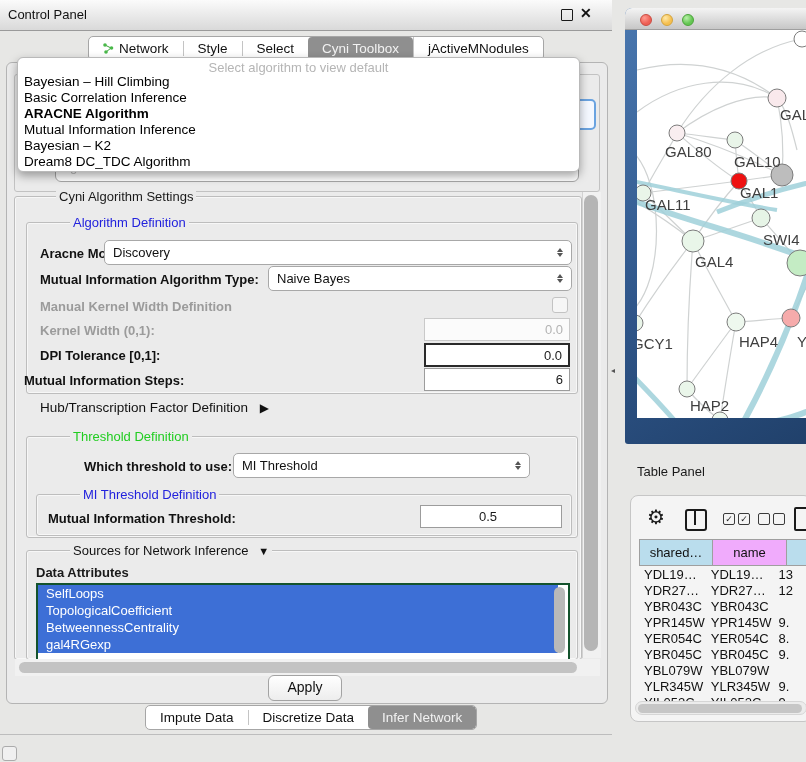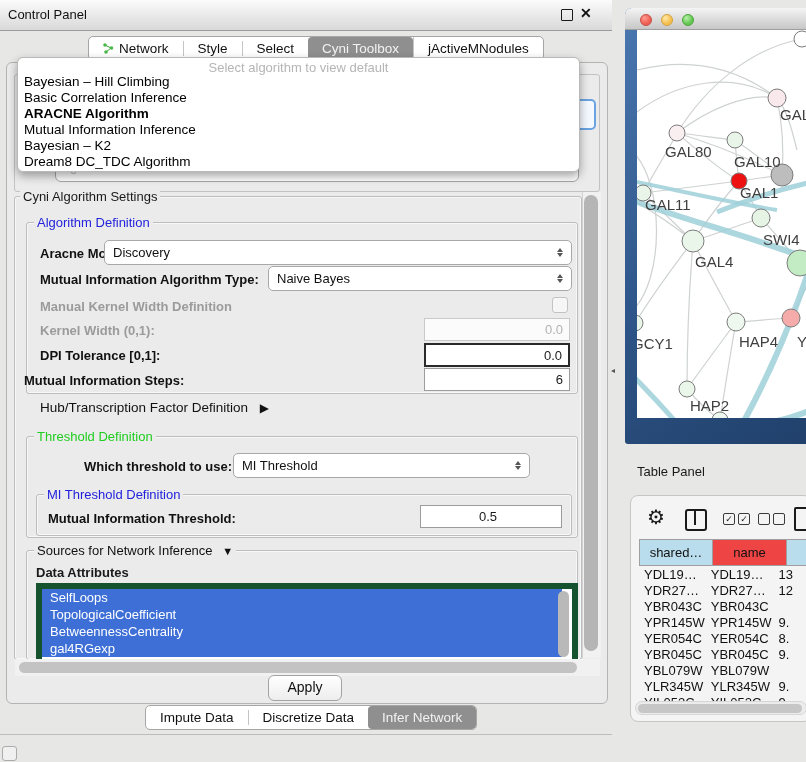--- a/index.html
+++ b/index.html
@@ -38,21 +38,21 @@
 
   
   .popup{left:17px;top:57px;width:563px;height:115px;background:#fff;border:1px solid #b9b9b9;
          border-radius:6px;box-shadow:0 4px 10px rgba(0,0,0,.35);z-index:30;padding-top:2px;box-sizing:border-box;}
   .popup .prompt{text-align:center;color:#b5b5b5;font-size:13px;height:14px;}
   .popup .item{height:16px;line-height:16px;padding-left:6px;font-size:13.5px;color:#000;}
   .popup .item.bold{font-weight:bold;}
 
   
   .group{border:1px solid #bdbdbd;border-radius:3px;box-shadow:inset 0 0 0 1px #f7f7f7;}
-  .gtitle{background:#ebebeb;padding:0 3px;font-size:13px;}
+  .gtitle{background:#ebebeb;padding:0 3px;font-size:13px;margin-left:36px;}
   .cyni-group{left:14px;top:196px;width:566px;height:462px;}
   .cyni-title{left:20px;top:189px;color:#1a1a1a;}
   .alg-group{left:26px;top:222px;width:550px;height:170px;}
   .alg-title{left:34px;top:215px;color:#2222dd;}
   .thr-group{left:26px;top:436px;width:550px;height:100px;}
   .thr-title{left:34px;top:429px;color:#21cd21;}
   .mit-group{left:36px;top:494px;width:534px;height:40px;}
   .mit-title{left:44px;top:487px;color:#2222dd;}
   .src-group{left:26px;top:550px;width:550px;height:108px;}
   .src-title{left:34px;top:543px;color:#111;}
@@ -68,21 +68,21 @@
   .arrows .up{border-bottom:4.5px solid #555;}
   .arrows .dn{border-top:4.5px solid #555;}
   .tfield{background:#fff;border:1px solid #9c9c9c;box-sizing:border-box;text-align:right;padding:3px 6px 0 0;font-size:13px;}
   .tfield.dark{border:2px solid #2a2a2a;}
   .tfield.dis{background:#fbfbfb;border:1px solid #c9c9c9;color:#b3b3b3;}
   .checkbox{width:14px;height:14px;border:1px solid #c3c3c3;background:#f6f6f6;border-radius:3px;}
 
   .hub-row{left:40px;top:400px;font-size:13.5px;color:#111;}
 
   .attr-label{left:36px;top:565px;font-weight:bold;}
-  .attr-list{left:36px;top:583px;width:530px;height:75px;background:#fff;border:6px solid #14532d;overflow:hidden;}
+  .attr-list{left:36px;top:583px;width:530px;height:75px;background:#fff;border:2px solid #14532d;overflow:hidden;}
   .attr-item{height:17px;line-height:17px;padding-left:8px;width:512px;background:#3d6fd6;color:#fff;font-size:13px;}
   .attr-scroll{position:absolute;right:3px;top:2px;width:11px;height:66px;background:#b9b9b9;border-radius:6px;}
 
   .vscroll-track{left:582px;top:192px;width:18px;height:466px;background:#f1f1f1;border-left:1px solid #d2d2d2;}
   .vscroll-thumb{left:584px;top:195px;width:14px;height:456px;background:#b5b5b5;border-radius:7px;}
   .hscroll-track{left:15px;top:659px;width:585px;height:17px;background:#f1f1f1;}
   .hscroll-thumb{left:19px;top:662px;width:558px;height:11px;background:#c3c3c3;border-radius:6px;}
 
   .apply-btn{left:268px;top:675px;width:72px;height:24px;background:linear-gradient(#ffffff,#ededed);
              border:1px solid #a3a3a3;border-radius:6px;text-align:center;line-height:23px;font-size:14px;color:#111;}
@@ -107,21 +107,21 @@
   .gear{left:16px;top:11px;font-size:20px;color:#1a1a1a;line-height:20px;}
   .colsplit{left:54px;top:13px;width:18px;height:18px;border:2px solid #1a1a1a;border-radius:3px;}
   .colsplit i{position:absolute;left:7px;top:0;width:2px;height:14px;background:#1a1a1a;}
   .ckpair{top:17px;display:flex;gap:3px;}
   .ck{width:10px;height:10px;border:1.5px solid #3a3a3a;border-radius:2px;font-size:9px;line-height:10px;text-align:center;color:#222;}
   .pageic{left:163px;top:11px;width:16px;height:20px;border:2px solid #1a1a1a;border-radius:2px 6px 2px 2px;background:#f4f4f4;}
   .thead{left:8px;top:43px;display:flex;height:27px;}
   .th{box-sizing:border-box;border:1px solid #9f9f9f;border-left-width:0;display:flex;align-items:center;justify-content:center;font-size:13px;color:#111;}
   .th:first-child{border-left-width:1px;}
   .th.blue{background:#badded;}
-  .th.gray{background:#ef4444;}
+  .th.gray{background:#f0abfc;}
   .trows{left:8px;top:71px;width:170px;height:134px;overflow:hidden;}
   .trow{display:flex;height:16px;line-height:16px;font-size:13px;color:#111;}
   .tc{overflow:hidden;white-space:nowrap;}
   .tc.c1{width:74px;padding-left:5px;box-sizing:border-box;}
   .tc.c2{width:74px;padding-left:5px;box-sizing:border-box;}
   .tc.c3{width:40px;padding-left:6px;box-sizing:border-box;}
   .tp-hscroll{left:4px;top:205px;width:172px;height:14px;background:#ececec;border:1px solid #d6d6d6;border-radius:7px;box-sizing:border-box;}
   .tp-hthumb{position:absolute;left:2px;top:1.5px;width:164px;height:9px;background:#c6c6c6;border-radius:5px;}
 </style>
 </head>

